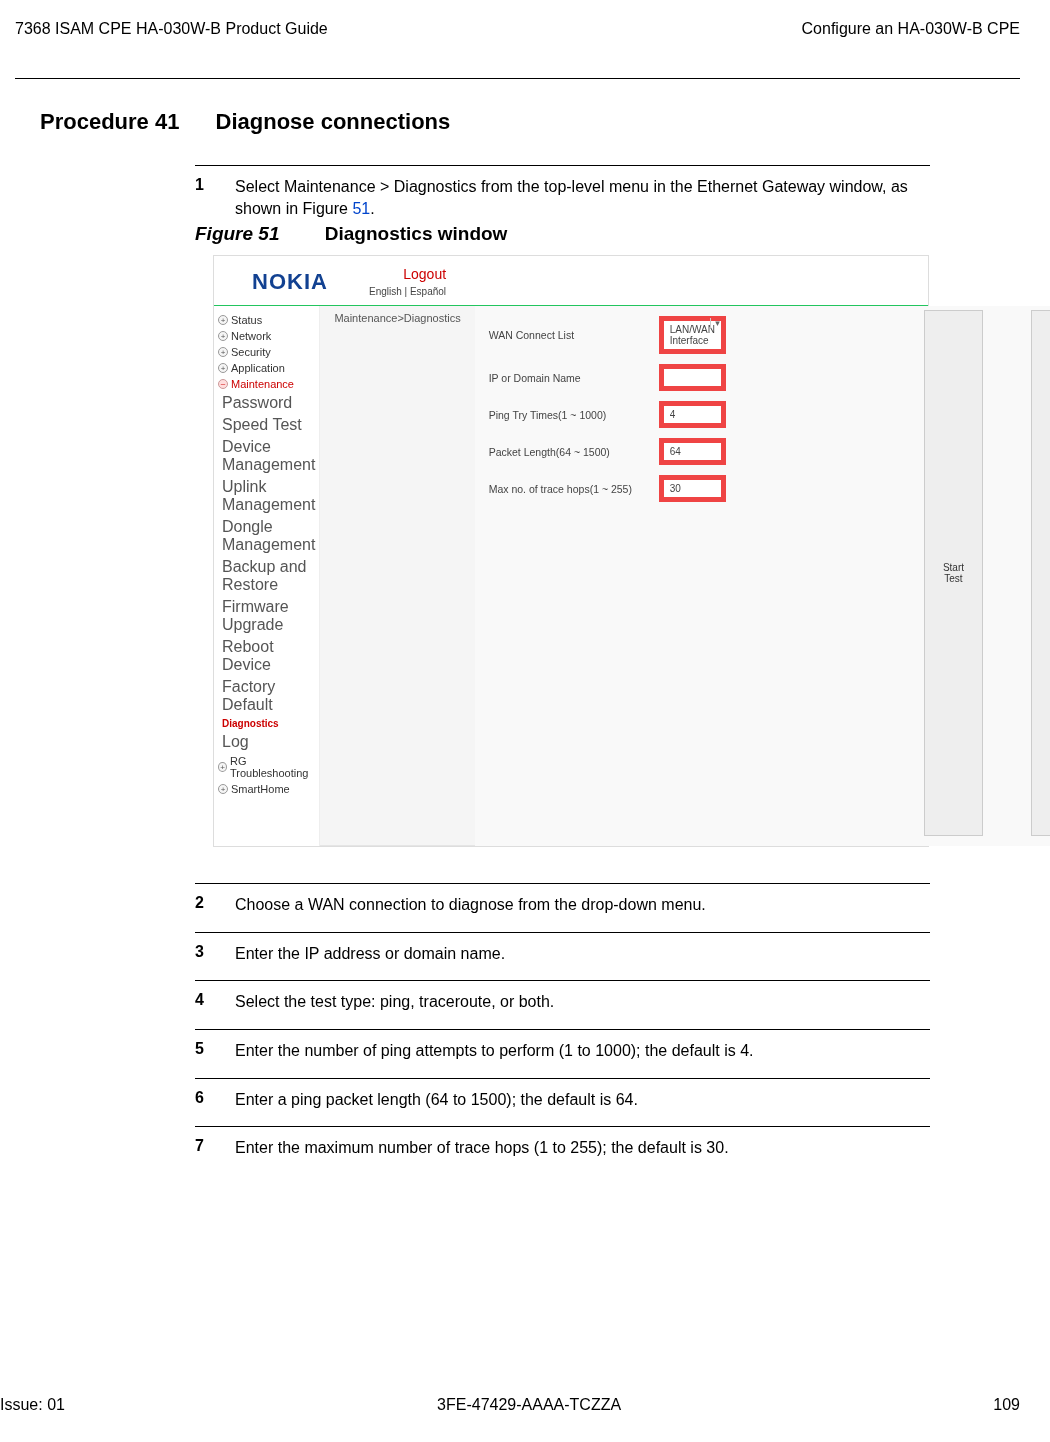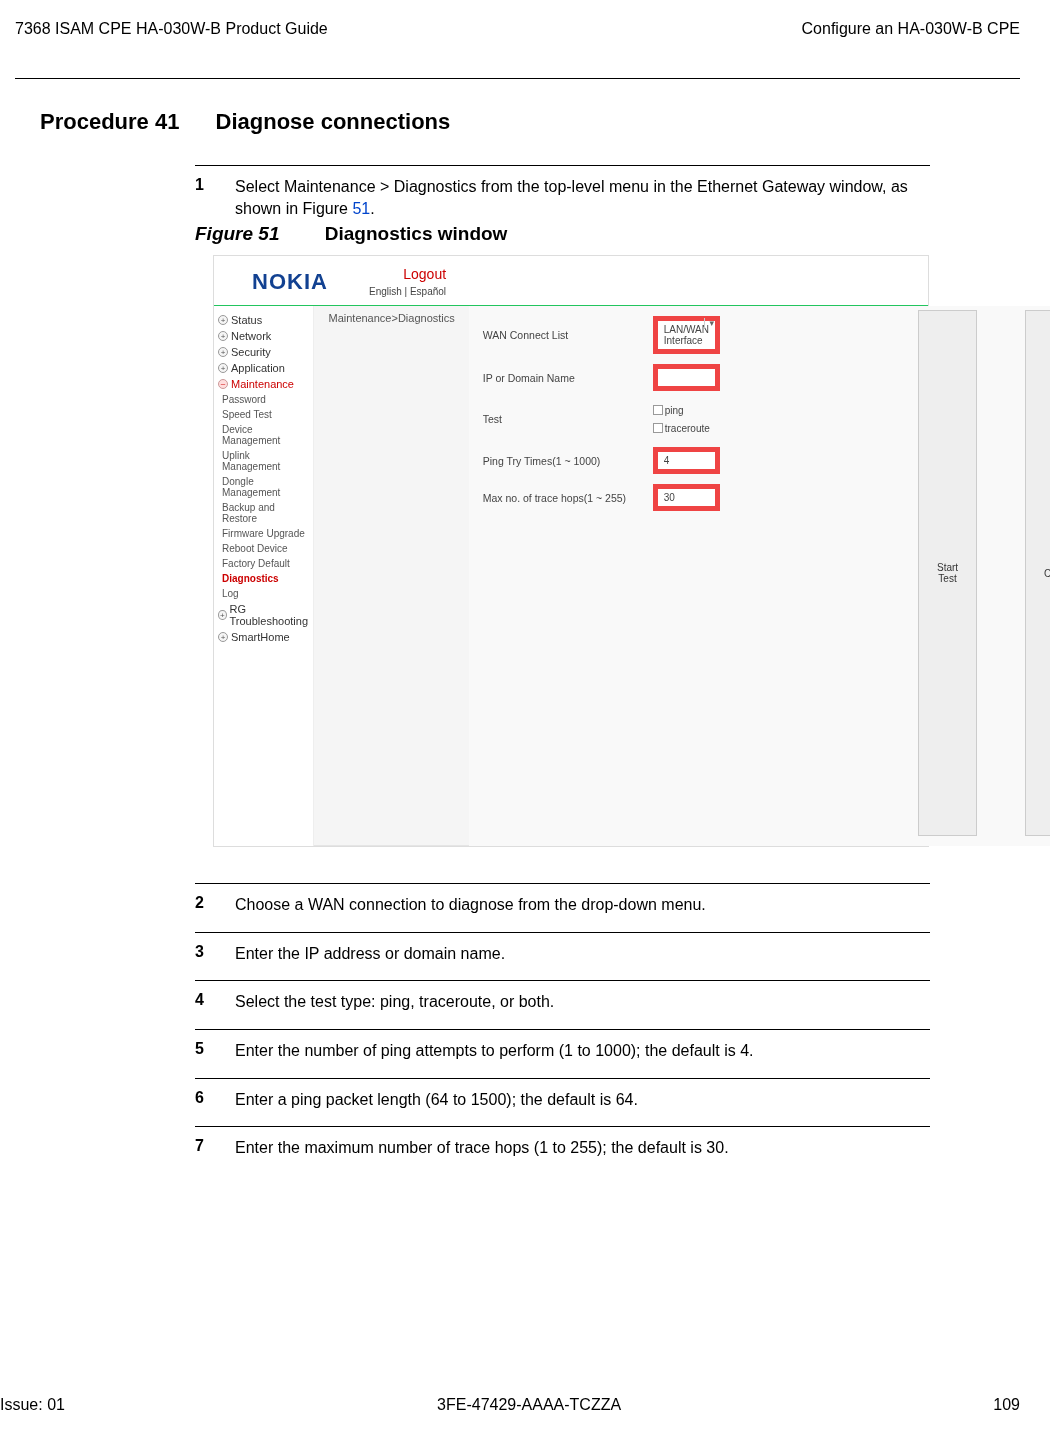--- a/index.html
+++ b/index.html
@@ -136,21 +136,21 @@
     font-size:8px;
     text-align:center;
     line-height:8px;
     margin-right:3px;
     color:#c00;
     background:#fdd;
   }
   .ss-sidebar .sub {
     padding: 2px 0 2px 4px;
     color: #555;
-    font-size: 10px;
+    font-size: 16px;
   }
   .ss-sidebar .sub.active { color:#c00; font-weight:bold; font-size:10px;}
 
   .ss-main {
     flex:1;
     background: #f9f9f9;
     display:flex;
     flex-direction:row;
   }
   .ss-breadcrumb {
@@ -309,35 +309,26 @@
             <div class="lbl">WAN Connect List</div>
             <div class="fld select-wrap">
                 <div class="ss-select">LAN/WAN Interface</div>
               </div>
           </div>
           <div class="ss-row">
             <div class="lbl">IP or Domain Name</div>
             <div class="fld"><input class="ss-input" value="" style=""></div>
           </div>
           <div class="ss-row">
-            <div class="lbl">Test</div>
-            <div class="fld">
-              <span class="ss-cb">
-                  <span class="cb-box"></span>
-                  <span>ping</span>
-                </span>
-              <span class="ss-cb">
-                  <span class="cb-box"></span>
-                  <span>traceroute</span>
-                </span>
-            </div>
-          </div>
-          <div class="ss-row">
             <div class="lbl">Ping Try Times(1 ~ 1000)</div>
             <div class="fld"><input class="ss-input" value="4" style=""></div>
+          </div>
+          <div class="ss-row">
+            <div class="lbl">Packet Length(64 ~ 1500)</div>
+            <div class="fld"><input class="ss-input" value="64" style=""></div>
           </div>
           <div class="ss-row">
             <div class="lbl">Max no. of trace hops(1 ~ 255)</div>
             <div class="fld"><input class="ss-input" value="30" style=""></div>
           </div>
         </div>
         <div class="ss-buttons">
           <button class="ss-btn">Start Test</button>
           <button class="ss-btn">Cancel</button>
         </div>

